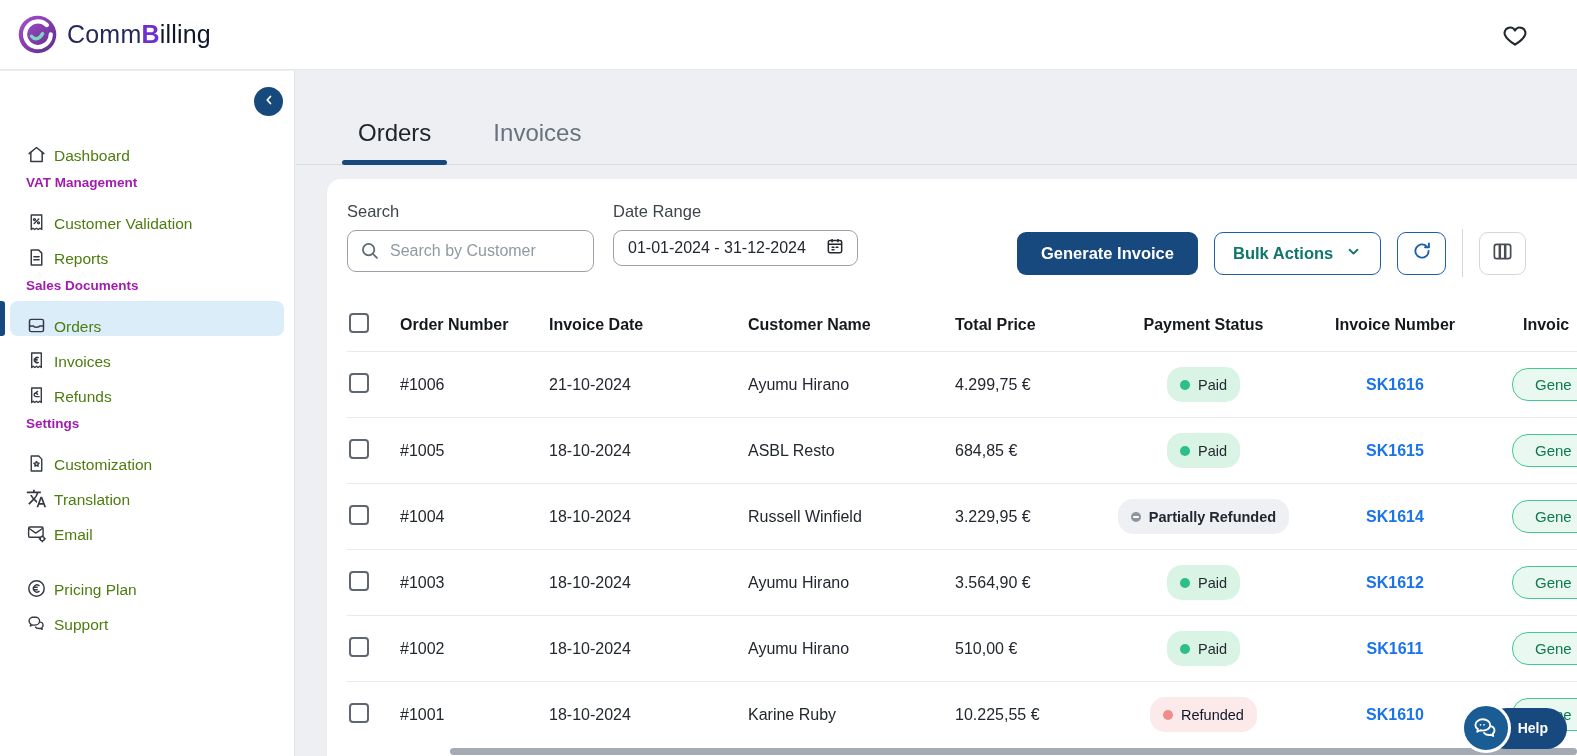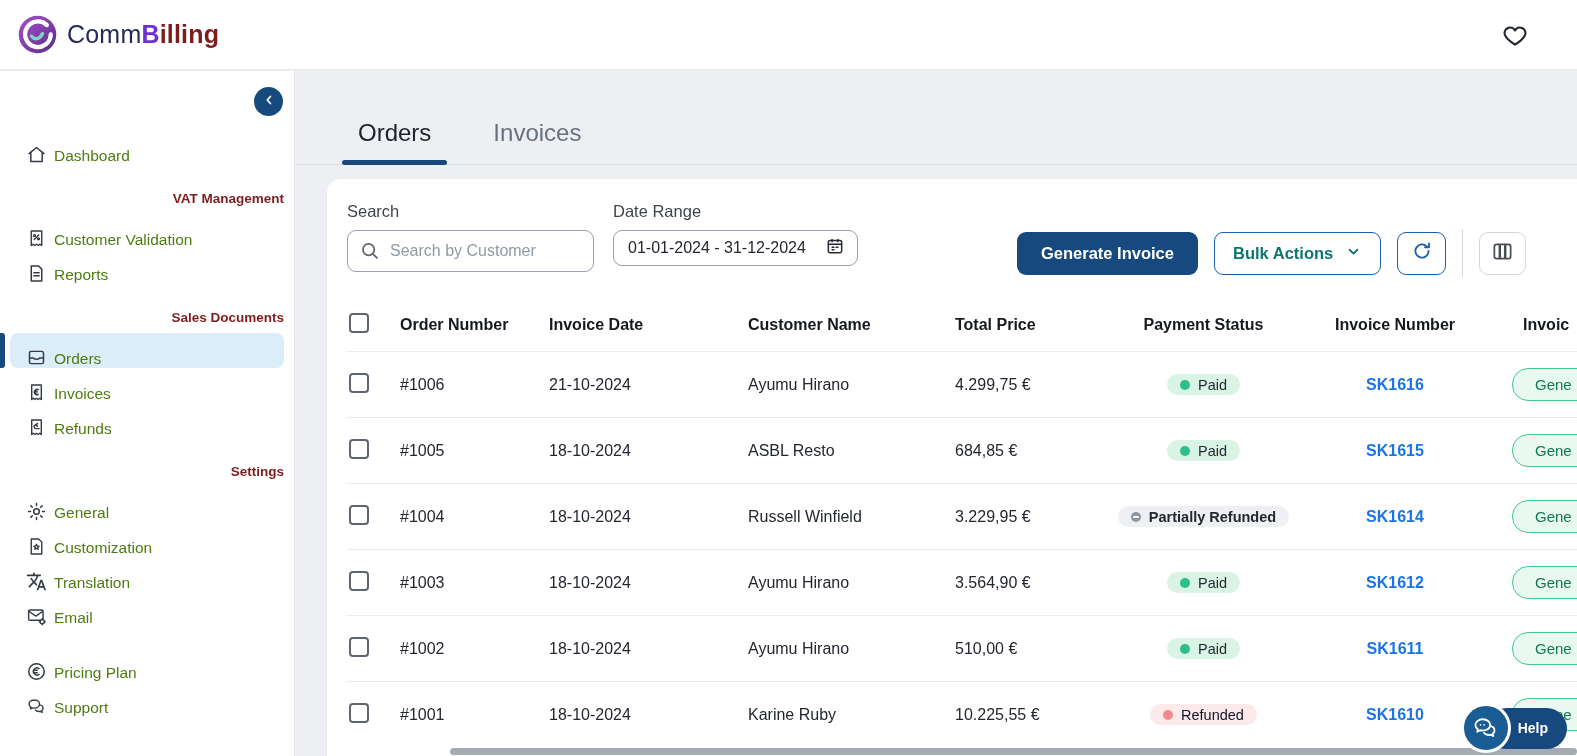--- a/index.html
+++ b/index.html
@@ -5,29 +5,29 @@
   html,body{margin:0;padding:0;overflow:hidden;}
   body{font-family:"Liberation Sans",sans-serif;}
   .app{position:relative;width:1577px;height:756px;background:#EDEFF2;overflow:hidden;}
 
   
   .topbar{position:absolute;top:0;left:0;right:0;height:70px;background:#fff;border-bottom:1px solid #E6E8EB;display:flex;align-items:center;padding-left:17px;box-sizing:border-box;z-index:6;}
   .logo-mark{width:41px;height:41px;flex:none;}
   .wordmark{margin-left:9px;font-size:25px;letter-spacing:.2px;}
   .wordmark .w1{color:#262A56;font-weight:500;}
   .wordmark .w2{color:#6E2FD3;font-weight:800;}
-  .wordmark .w3{color:#7f1d1d;font-weight:700;}
+  .wordmark .w3{color:#0f172a;font-weight:400;}
   .heart-btn{position:absolute;right:49px;top:23px;width:26px;height:26px;color:#23272F;cursor:pointer;background:none;border:none;padding:0;}
 
   
   .sidebar{position:absolute;top:71px;left:0;bottom:0;width:295px;background:#fff;border-right:1px solid #E2E4E8;box-sizing:border-box;}
   .collapse-btn{position:absolute;top:16px;right:11px;width:29px;height:29px;border-radius:50%;background:#164A7D;border:none;display:flex;align-items:center;justify-content:center;cursor:pointer;padding:0;}
   .collapse-btn svg{width:14px;height:14px;}
   .side-nav{padding-top:59px;}
-  .group-title{margin:25px 10px 6px 26px;font-size:13.5px;line-height:18px;font-weight:700;color:#7f1d1d;text-align:right;}
+  .group-title{margin:9px 10px 6px 26px;font-size:13.5px;line-height:18px;font-weight:700;color:#a21caf;}
   .side-item{position:relative;display:flex;align-items:flex-end;gap:7px;height:35px;margin:0 10px;padding-left:16px;border-radius:8px;font-size:15.5px;color:#4d7c0f;cursor:pointer;}
   .side-item .side-icon{display:flex;flex:none;}
   .side-item svg{width:21px;height:21px;color:#343A44;}
   .side-item.active{background:#DCEDFA;}
   .side-item.active::before{content:"";position:absolute;left:-10px;top:0;bottom:0;width:5px;border-radius:0 3px 3px 0;background:#17497E;}
   .side-spacer{height:20px;}
 
   
   .main{position:absolute;top:71px;left:296px;right:0;bottom:0;overflow:hidden;}
   .tabs-row{padding:48px 0 0 46px;border-bottom:1px solid #D8DBDF;display:flex;gap:30px;}
@@ -62,21 +62,21 @@
   
   .tbl{margin-top:27px;}
   .thead,.trow{display:grid;grid-template-columns:53px 149px 199px 207px 142px 213px 170px 220px;align-items:center;}
   .thead{height:52px;font-weight:700;font-size:16px;color:#15191F;}
   .trow{height:65px;border-top:1px solid #E8EAED;font-size:16px;color:#23272F;}
   .td.right{text-align:left;padding-right:2px;}
   .td.center{text-align:center;}
   .thead .c7{padding-left:43px;}
   .trow .c7{padding-left:32px;}
   .checkbox{display:inline-block;width:20px;height:20px;border:2px solid #5F6670;border-radius:4px;background:#fff;margin-left:2px;cursor:pointer;box-sizing:border-box;}
-  .pill{display:inline-flex;align-items:center;gap:8px;height:21px;padding:0 13px;border-radius:15px;font-size:14.5px;white-space:nowrap;}
+  .pill{display:inline-flex;align-items:center;gap:8px;height:35px;padding:0 13px;border-radius:15px;font-size:14.5px;white-space:nowrap;}
   .dot{width:10px;height:10px;border-radius:50%;flex:none;}
   .pill.paid{background:#D9F3E5;color:#262B33;}
   .pill.paid .dot{background:#2EBE8B;}
   .pill.partial{background:#EEF0F3;color:#23272F;font-weight:700;}
   .pill.partial .dot{background:#8E96A1;position:relative;}
   .pill.partial .dot::after{content:"";position:absolute;left:2px;right:2px;top:4px;height:2px;background:#fff;border-radius:1px;}
   .pill.refunded{background:#FCE9E9;color:#0f172a;}
   .pill.refunded .dot{background:#F08C8C;}
   .invlink{color:#1A73E8;font-weight:700;cursor:pointer;text-decoration:none;}
   .action-pill{display:inline-flex;align-items:center;height:31px;padding:0 22px;border-radius:16px;background:#E9F8F0;border:1.5px solid #43C98E;color:#0E7A50;font-size:15px;cursor:pointer;white-space:nowrap;}
@@ -179,29 +179,20 @@
           <span class="side-icon">
             <svg viewBox="0 0 24 24" fill="none" stroke="currentColor" stroke-width="1.6" stroke-linejoin="round">
               <path d="M6.5 3.5h11V20l-1.8-1.4-1.9 1.4-1.8-1.4-1.9 1.4-1.8-1.4L6.5 20z"></path>
               <path d="M15 13.3h-3.6a2.1 2.1 0 0 1 0-4.2h.4" stroke-linecap="round"></path>
               <path d="m13.2 7.3-1.9 1.7 1.9 1.7" stroke-linecap="round"></path>
             </svg>
           </span>
           <span>Refunds</span>
         </div>
         <div class="group-title">Settings</div>
-        <div class="side-item">
-          <span class="side-icon">
-            <svg viewBox="0 0 24 24" fill="none" stroke="currentColor" stroke-width="1.7" stroke-linecap="round">
-              <circle cx="12" cy="12" r="3.2"></circle>
-              <path d="M12 2.9v2.3M12 18.8v2.3M2.9 12h2.3M18.8 12h2.3M5.6 5.6l1.6 1.6M16.8 16.8l1.6 1.6M18.4 5.6l-1.6 1.6M7.2 16.8l-1.6 1.6"></path>
-            </svg>
-          </span>
-          <span>General</span>
-        </div>
         <div class="side-item">
           <span class="side-icon">
             <svg viewBox="0 0 24 24" fill="none" stroke="currentColor" stroke-width="1.6" stroke-linejoin="round">
               <path d="M6 3.5h8.5L18 7v13.5H6z"></path>
               <path d="m12 9.6.9 1.8 2 .3-1.45 1.4.35 2-1.8-1-1.8 1 .35-2-1.45-1.4 2-.3z"></path>
             </svg>
           </span>
           <span>Customization</span>
         </div>
         <div class="side-item">

